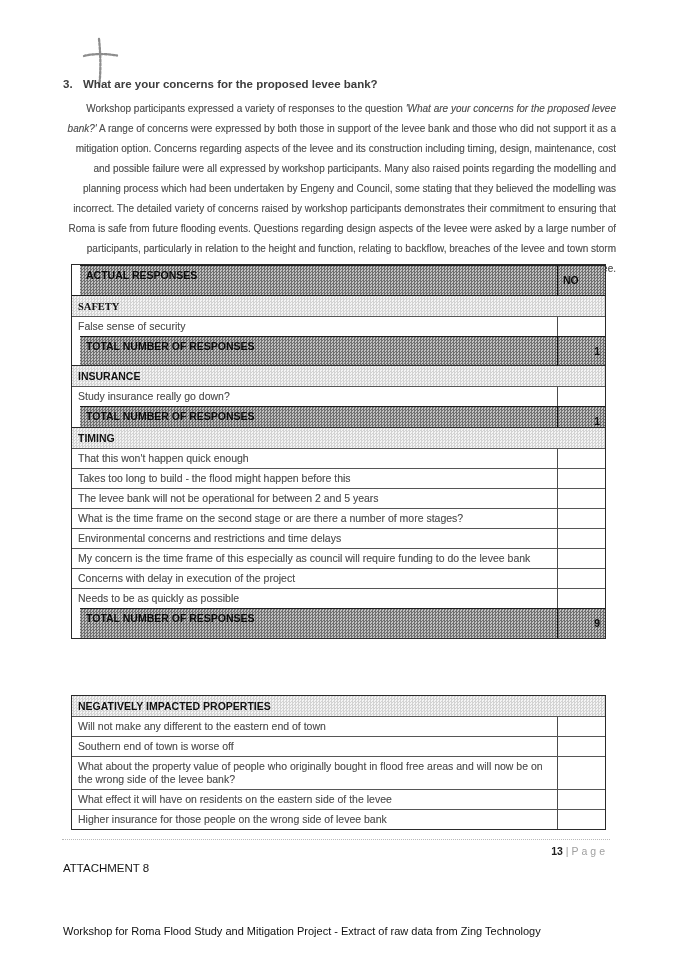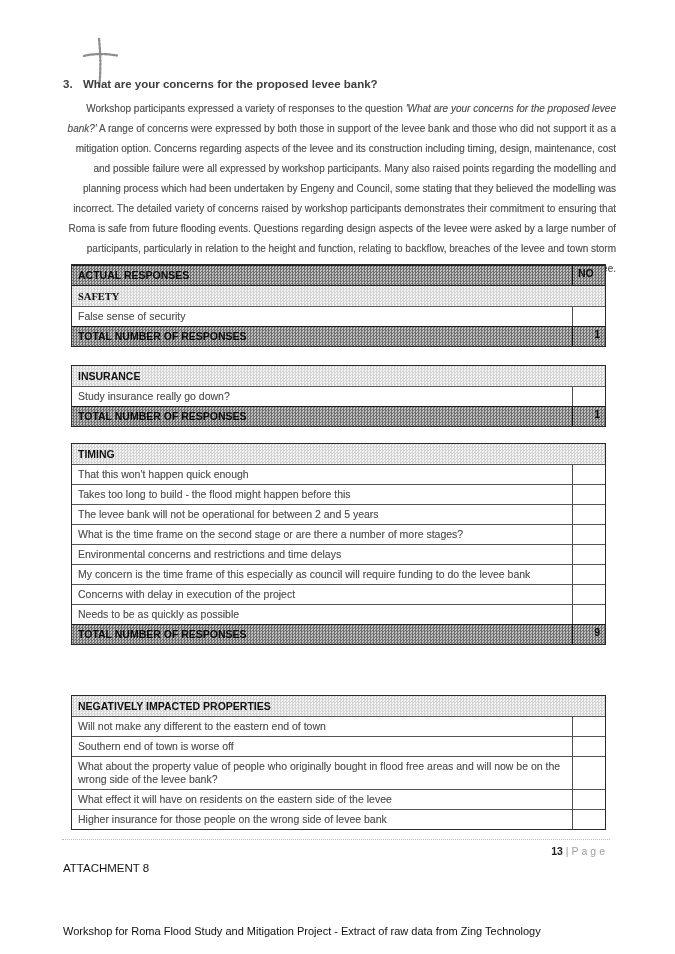--- a/index.html
+++ b/index.html
@@ -30,34 +30,34 @@
   .intro .q{font-style:italic;}
 
   
   .tables-area{position:absolute;left:71px;top:0;width:535px;height:954px;}
   .rtable{
     position:absolute;left:0;width:533px;
     border:1px solid #2a2a2a;
     font-size:10.5px;
     background:#fff;
   }
-  .t0{top:264px}.t1{top:365px}.t2{top:443px}.t3{top:695px}
+  .t0{top:264px}.t1{top:365px}.t2{top:427px}.t3{top:695px}
   .trow{display:flex;border-top:1px solid #565656;min-height:19px;align-items:stretch;}
   .trow:first-child{border-top:none;}
   .trow.dark{border-top:1px solid #1d1d1d;}
   .trow.dark + .trow{border-top:1px solid #1d1d1d;font-family:Liberation Serif, serif;}
   .cell{box-sizing:border-box;}
   .cell.main{flex:1;padding:3px 6px 3px 6px;line-height:13px;}
-  .cell.no{width:33px;border-left:1px solid #4c4c4c;padding:1px 5px;line-height:13px;}
+  .cell.no{width:48px;border-left:1px solid #4c4c4c;padding:8px 5px;line-height:13px;}
   .trow.section .cell.main{padding:3.5px 6px;}
   .dark{
     background-color:#9d9d9d;
     background-image:conic-gradient(#6f6f6f 90deg,#c1c1c1 90deg 180deg,#6f6f6f 180deg 270deg,#c1c1c1 270deg);
     background-size:3px 3px;
-    font-weight:bold;color:#0a0a0a;
+    font-weight:bold;color:#0a0a0a;margin-left:8px;
   }
   .dark .cell.no{border-left:1px solid #111;}
   .light{
     background-color:#e2e2e2;
     background-image:conic-gradient(#d3d3d3 90deg,#f4f4f4 90deg 180deg,#d3d3d3 180deg 270deg,#f4f4f4 270deg);
     background-size:3px 3px;
     font-weight:bold;color:#111;
   }
   .trow.data .cell.main{color:#525252;text-shadow:0 0 .3px rgba(90,90,90,.5);}
   .trow.total .cell.no{text-align:right;}

